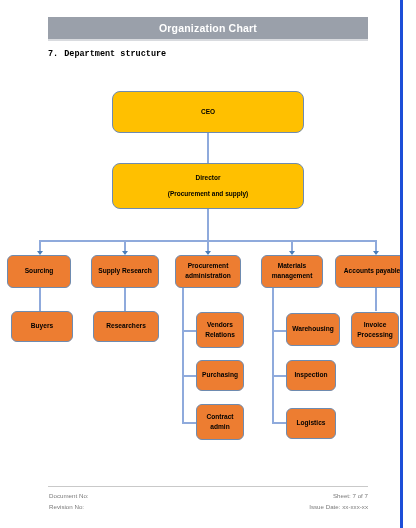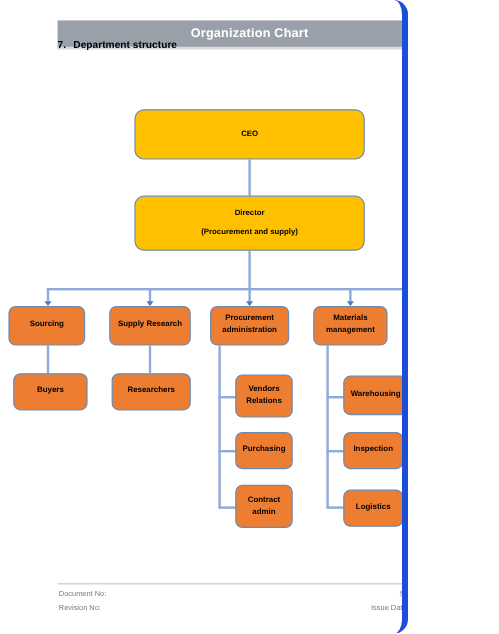--- a/index.html
+++ b/index.html
@@ -6,27 +6,26 @@
   html, body {
     margin: 0;
     padding: 0;
     background: #ffffff;
   }
   body {
     font-family: "Liberation Sans", sans-serif;
   }
   #page {
     position: relative;
-    width: 340px;
+    width: 403px;
     height: 528px;
     background: #ffffff;
     overflow: hidden;
     box-sizing: border-box;
-    border-right: 5px solid #1d4ed8;
-    border-radius: 12px;
+    border-right: 3px solid #1d4ed8;
   }
 
   
   .title-bar {
     position: absolute;
     left: 48px;
     top: 17px;
     width: 320px;
     height: 24px;
     background: #9aa0aa;
@@ -38,25 +37,26 @@
   }
   .title-bar-text {
     color: #ffffff;
     font-size: 10.5px;
     font-weight: bold;
     letter-spacing: 0.2px;
   }
   .section-heading {
     position: absolute;
     left: 48px;
-    top: 32px;
+    top: 49px;
     font-size: 8.5px;
     font-weight: bold;
     color: #000000;
     white-space: nowrap;
+    font-family: Liberation Mono, monospace;
   }
   .section-heading .num { margin-right: 6px; }
 
   
   .node {
     position: absolute;
     box-sizing: border-box;
     border: 1px solid #6e8bb0;
     border-radius: 6px;
     display: flex;

